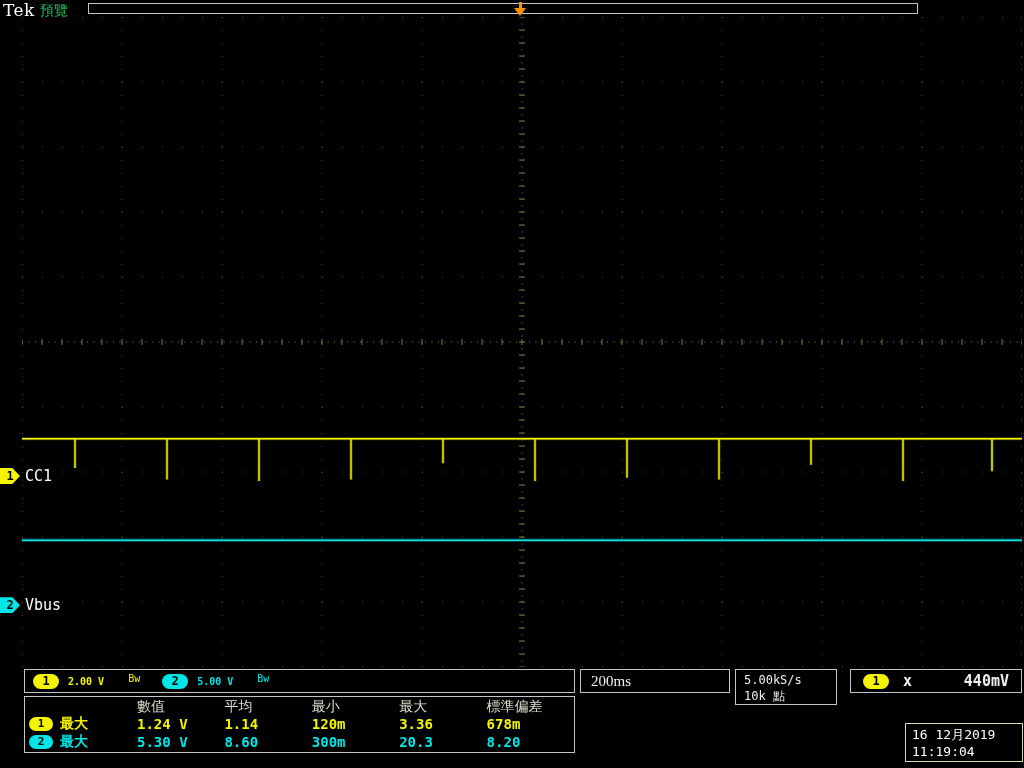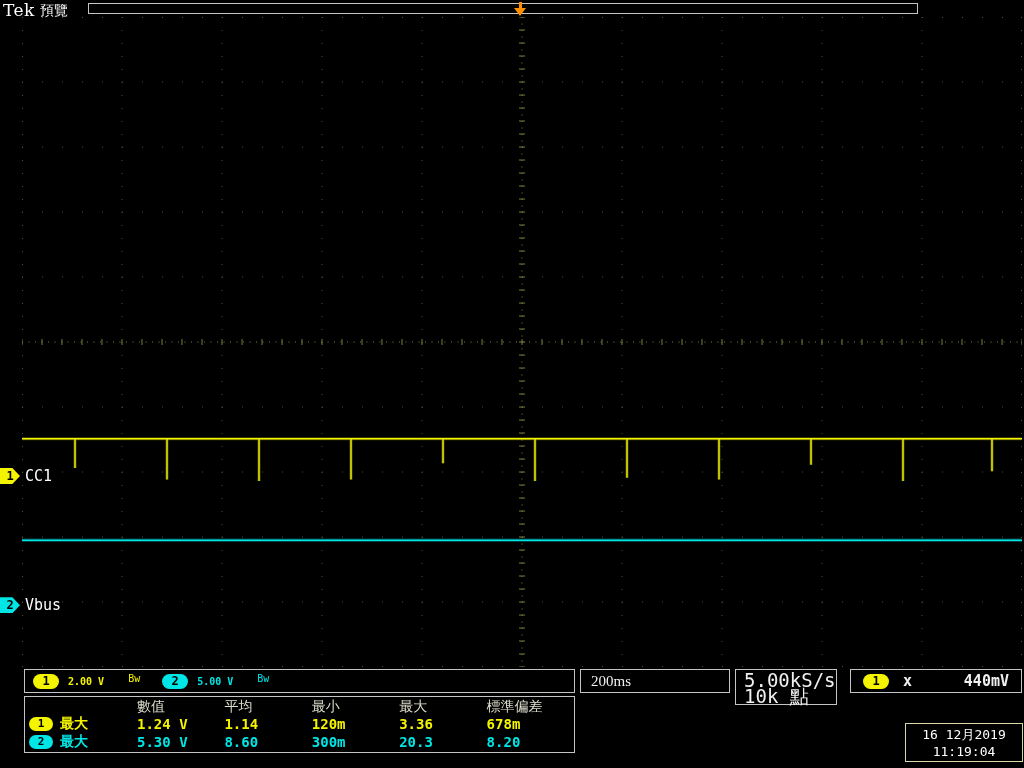--- a/index.html
+++ b/index.html
@@ -11,21 +11,21 @@
   }
   #screen { position: relative; width: 1024px; height: 768px; background: #000; }
 
   .brand {
     position: absolute; left: 3px; top: 0;
     color: #fff; font-family: "DejaVu Serif", serif;
     font-weight: normal; font-size: 17px; letter-spacing: 0.5px;
   }
   .mode {
     position: absolute; left: 40px; top: 2px;
-    color: #ffffff; font-size: 14px;
+    color: #22c55e; font-size: 14px;
   }
 
   .record-bar {
     position: absolute; left: 88px; top: 3px;
     width: 830px; height: 11px;
     border: 1px solid var(--border);
   }
   .trig-pos { position: absolute; left: 514px; top: 2px; width: 13px; height: 15px; }
   .trig-stem { position: absolute; left: 5px; top: 0; width: 3px; height: 7px; background: var(--orange); }
   .trig-arrow {
@@ -63,36 +63,36 @@
     display: flex; align-items: center; padding: 0 8px;
   }
   .scale { font-weight: bold; font-size: 10px; margin-left: 9px; text-align: right; }
   .bw { font-size: 10px; font-weight: normal; margin-left: 24px; align-self: flex-start; padding-top: 3px; }
   .gap2 { margin-left: 22px; }
 
   #box-tb { left: 580px; top: 669px; width: 150px; height: 24px;
     color: var(--text); font-size: 15px; line-height: 22px; padding-left: 10px; font-family: Liberation Serif, serif; }
 
   #box-acq { left: 735px; top: 669px; width: 102px; height: 36px;
-    color: var(--text); font-size: 19px; line-height: 16px; padding: 2px 8px; }
+    color: var(--text); font-size: 12px; line-height: 16px; padding: 2px 8px; }
 
   #box-trig { left: 850px; top: 669px; width: 172px; height: 24px;
     display: flex; align-items: center; padding: 0 12px; }
   .trig-sym { color: var(--text); font-weight: bold; font-size: 15px; margin-left: 14px; }
   .trig-lvl { color: var(--text); font-weight: bold; font-size: 15px; margin-left: auto; }
 
   #box-meas { left: 24px; top: 696px; width: 551px; height: 57px; }
   .mg { display: grid; grid-template-columns: 112px repeat(5, 1fr); padding-top: 1px; }
   .mh { text-align: left; color: #dedece; font-size: 14px; height: 17px; line-height: 17px; }
   .mv { font-weight: bold; font-size: 14px; height: 18px; line-height: 18px; }
   .mlabel { display: flex; align-items: center; gap: 7px; padding-left: 4px;
     font-weight: bold; font-size: 14px; height: 18px; }
 
   #box-dt { left: 905px; top: 723px; width: 118px; height: 39px;
-    border-color: #d8d8a8; color: #fff; font-size: 13px; line-height: 17px; padding: 2px 6px; text-align: center; }
+    border-color: #d8d8a8; color: #fff; font-size: 13px; line-height: 17px; padding: 2px 6px; }
 </style>
 </head>
 <body>
 
 <div id="screen">
 
   <span class="brand">Tek</span>
   <span class="mode">預覽</span>
 
   <div class="record-bar"></div>

